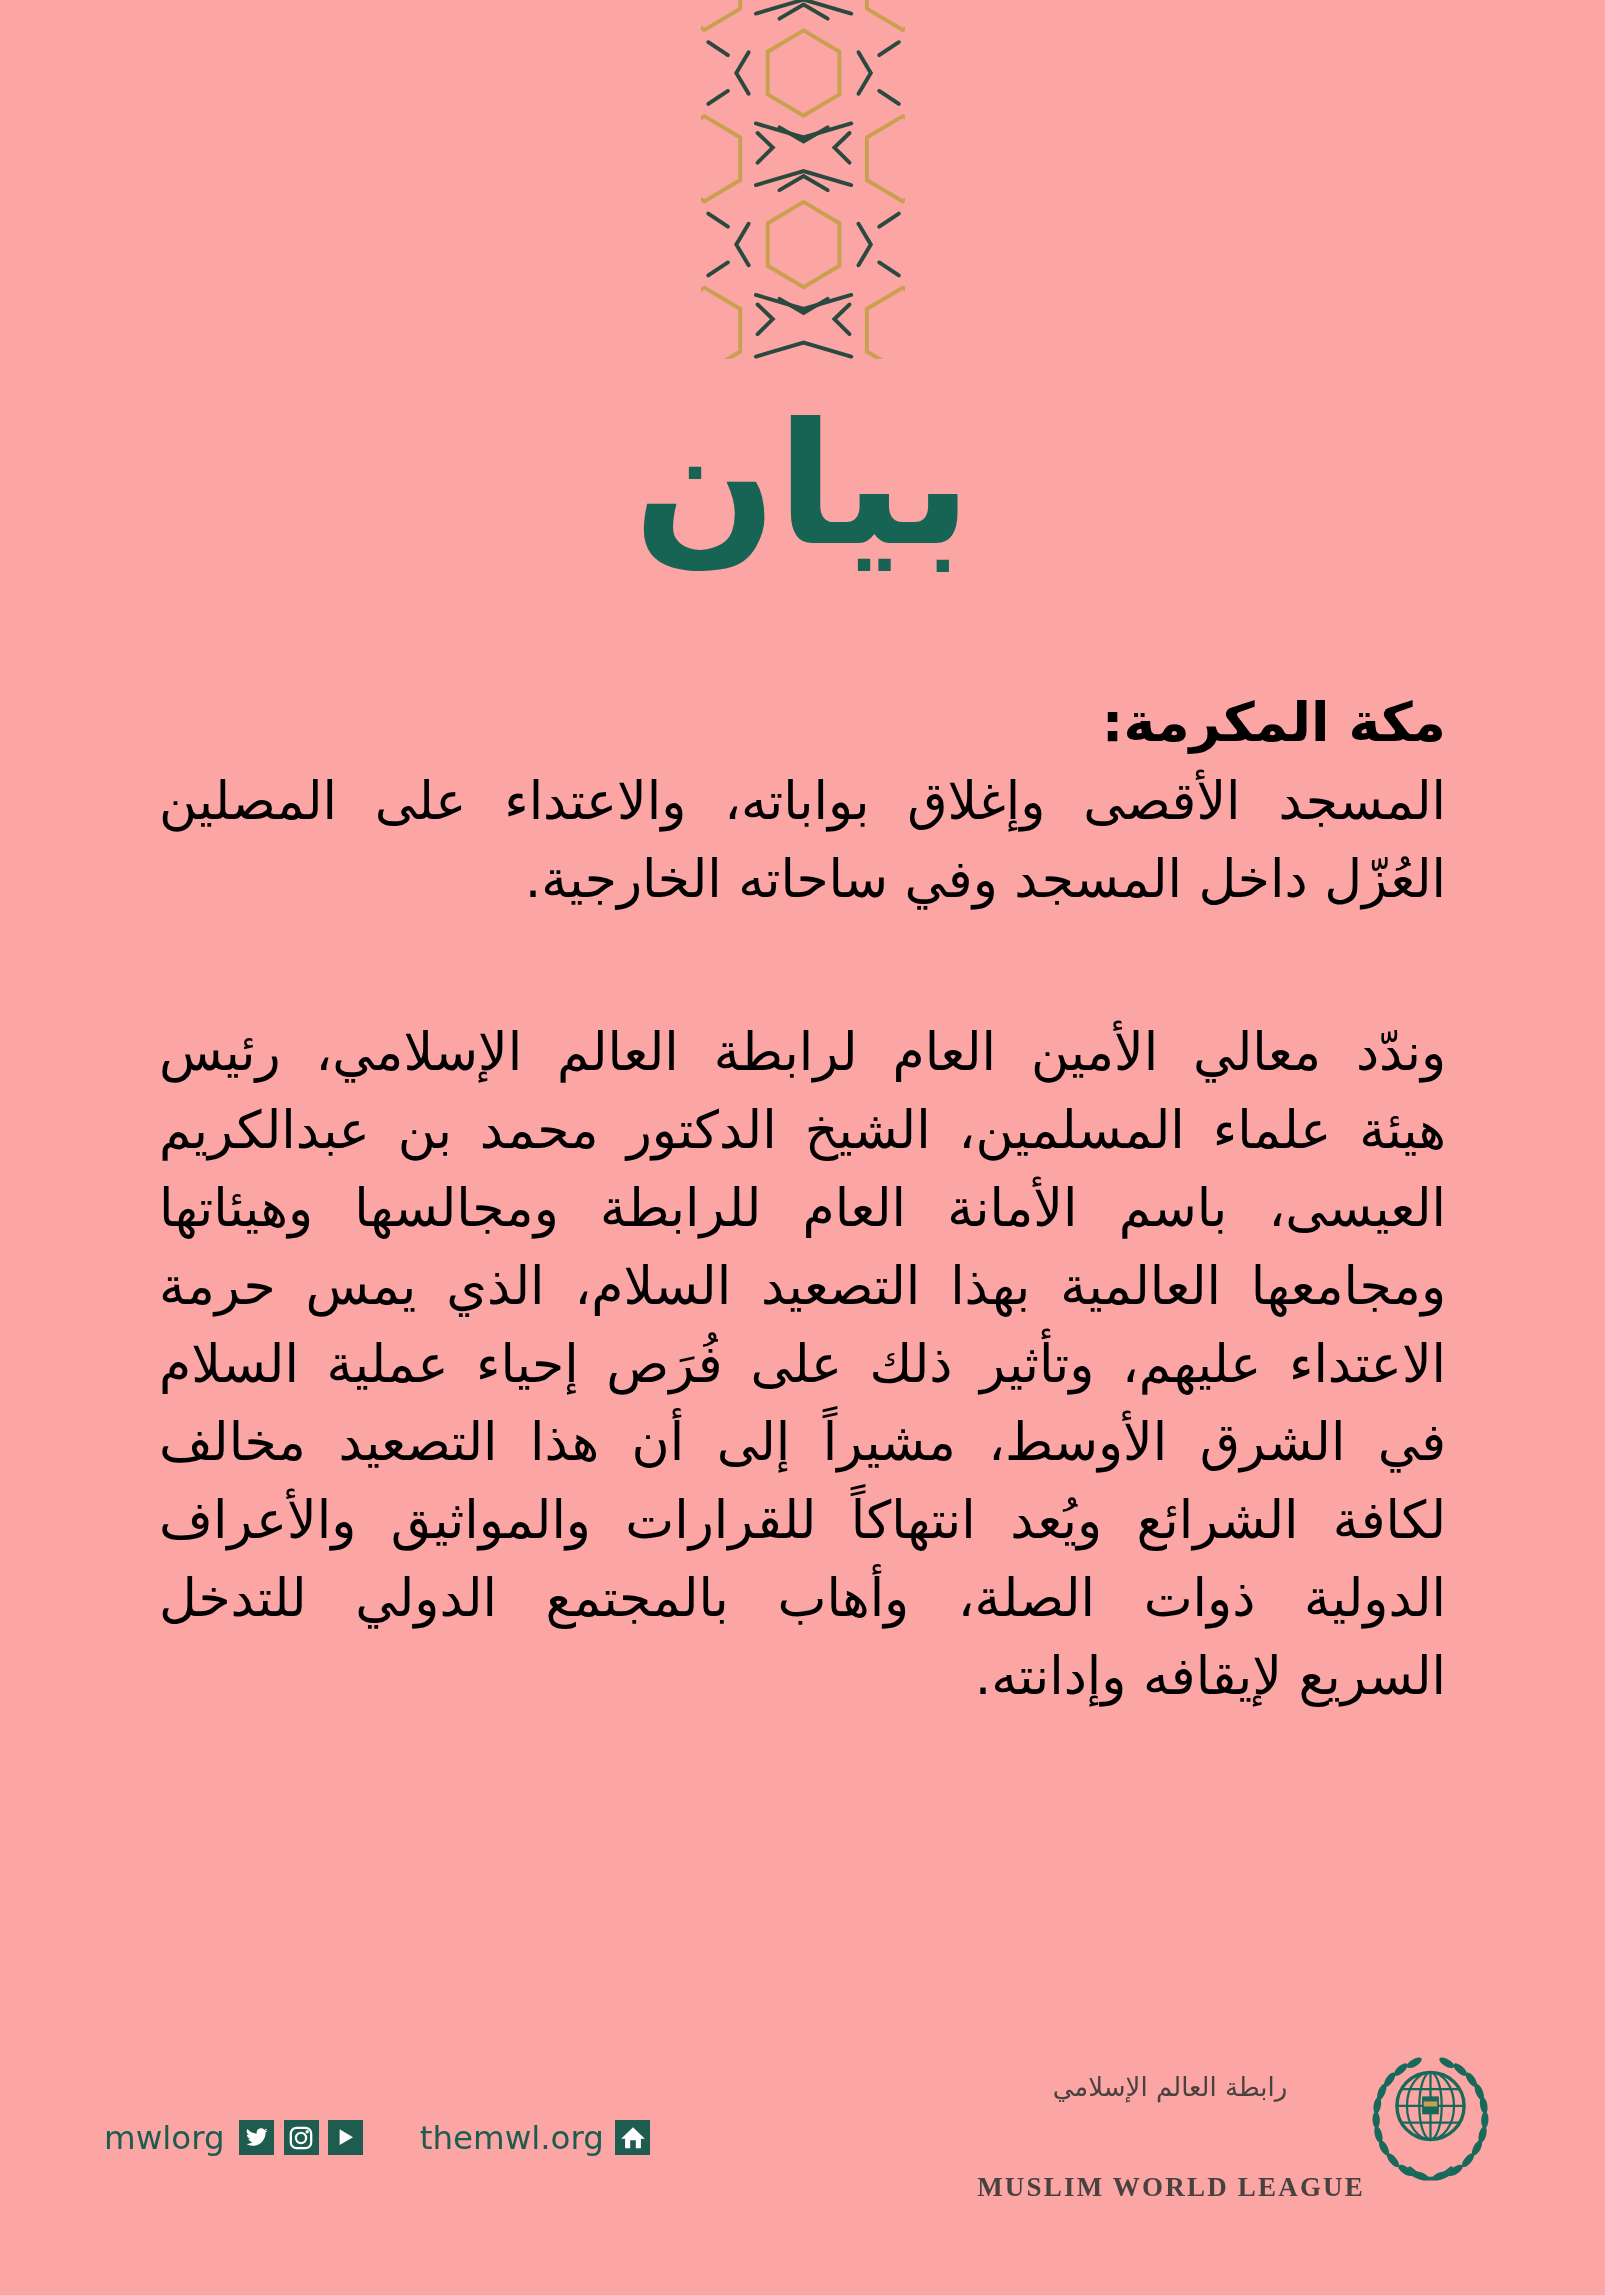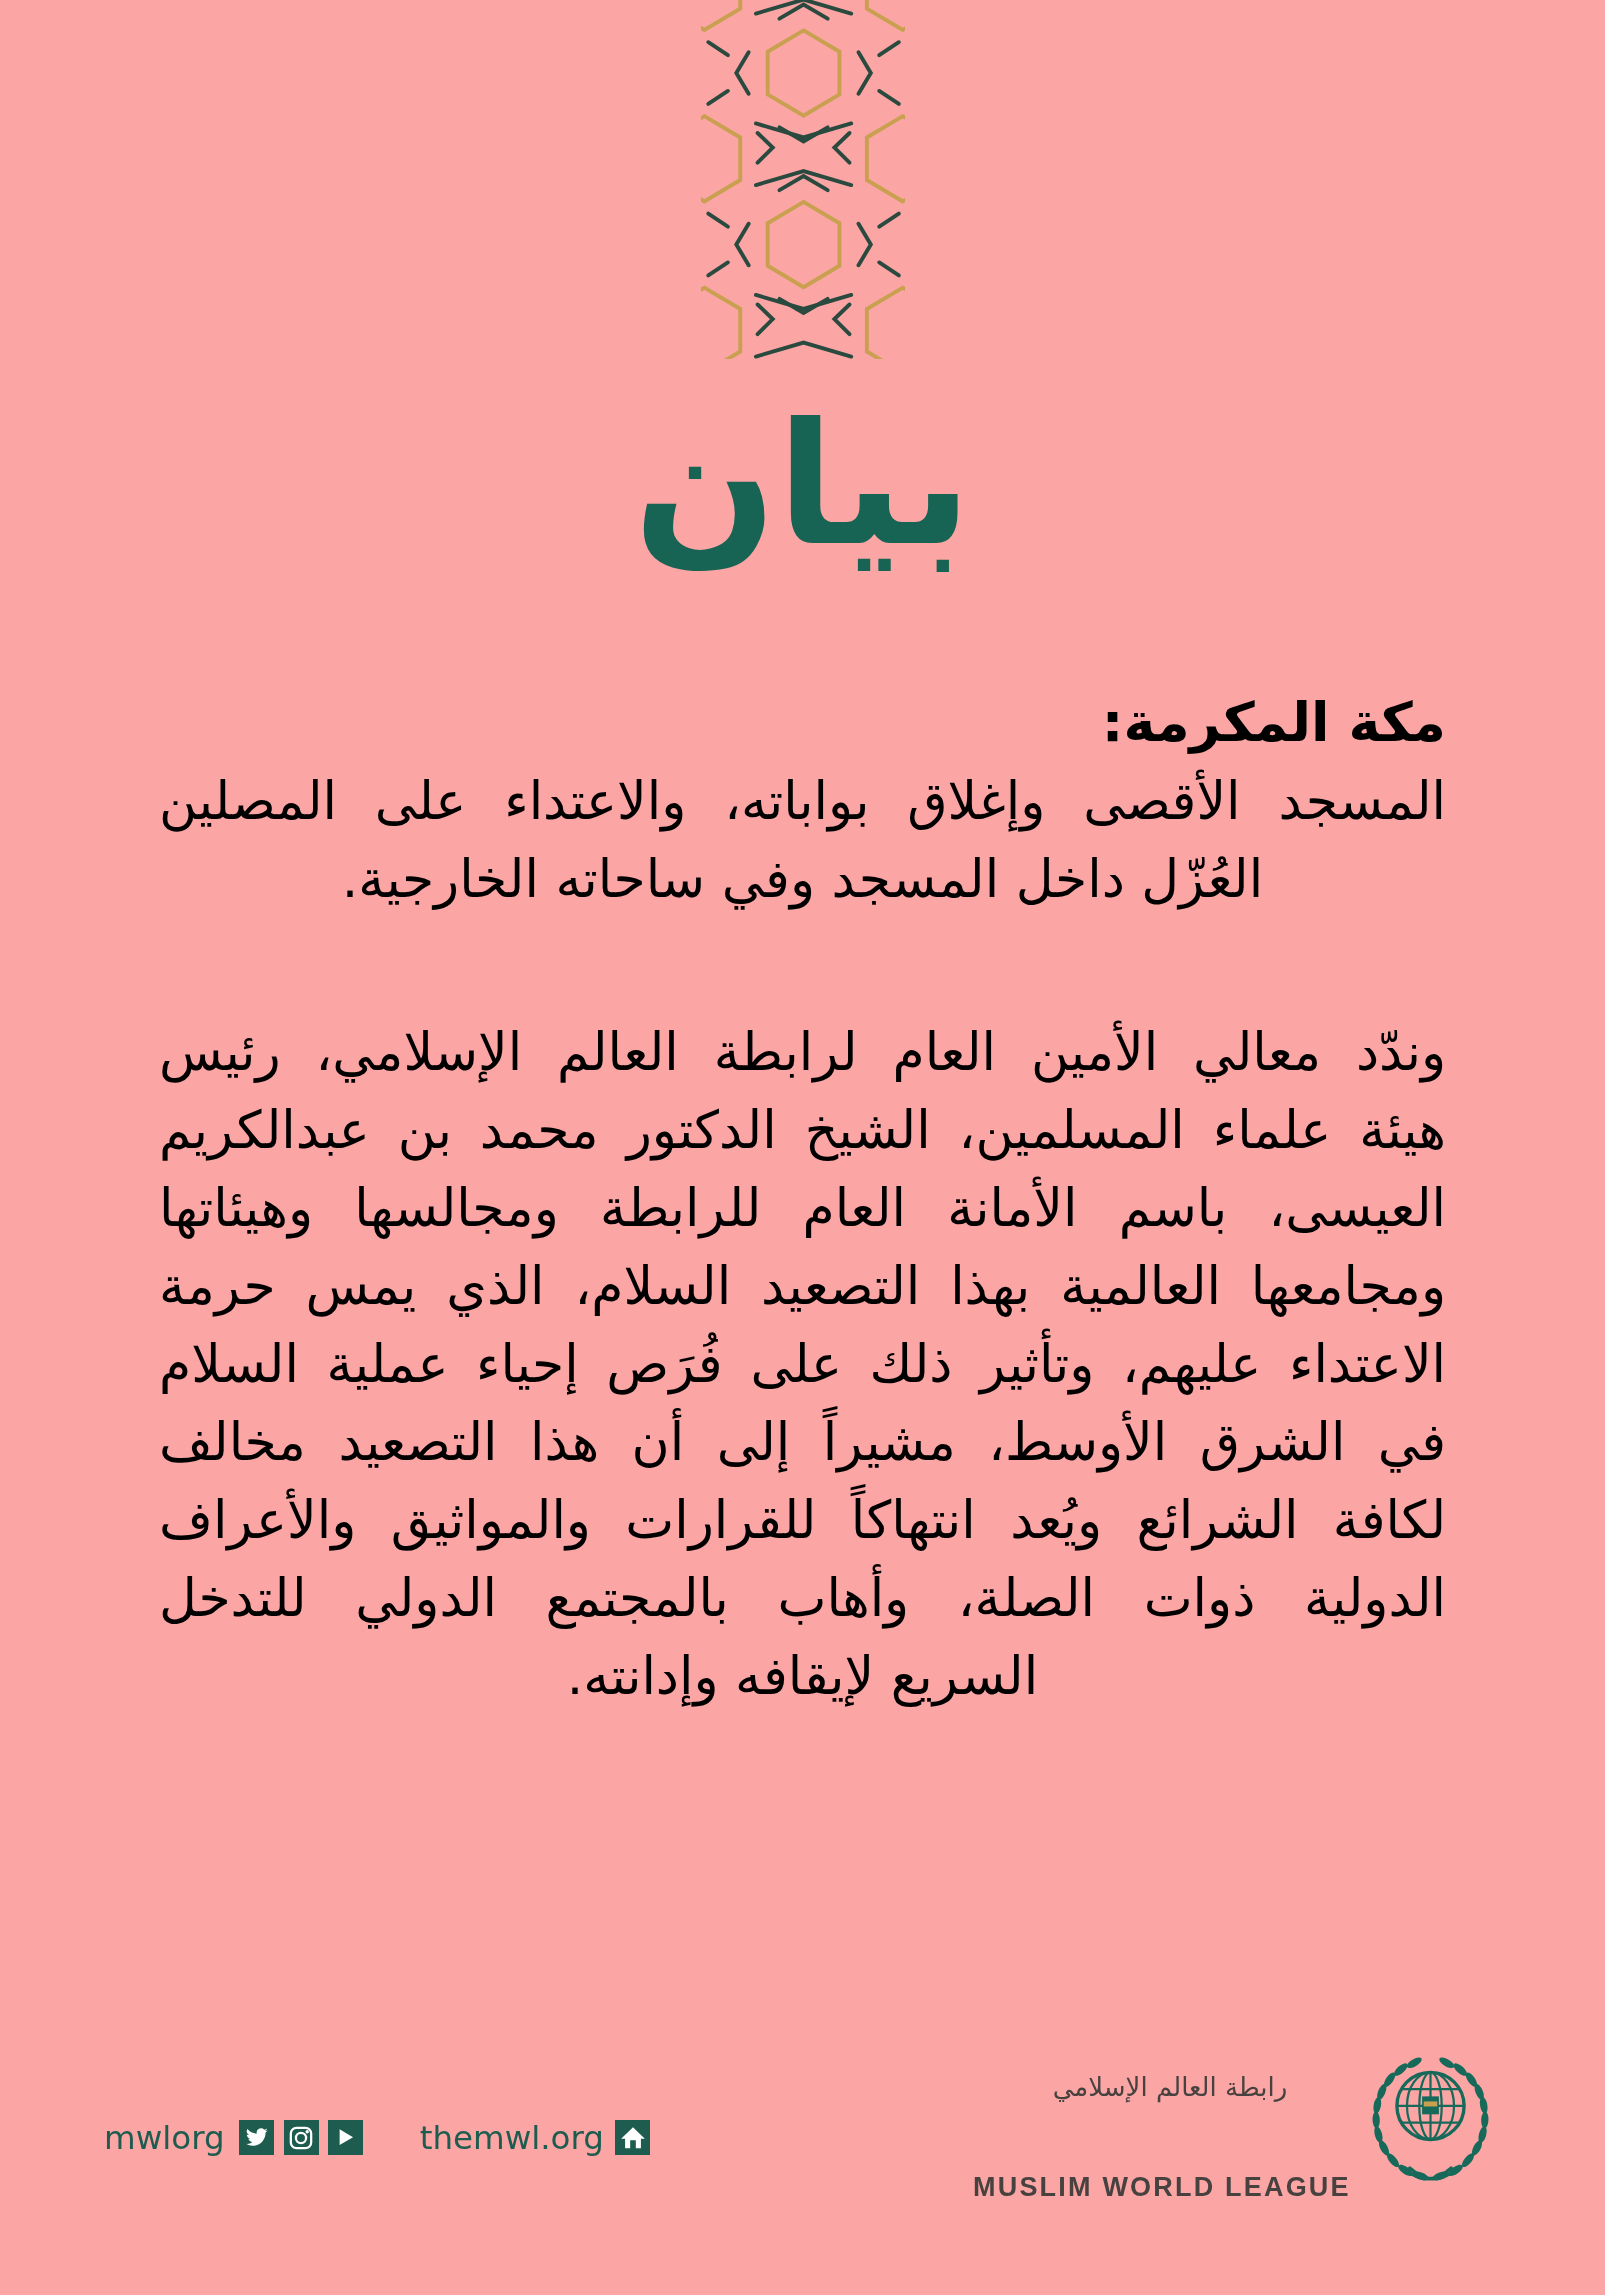--- a/index.html
+++ b/index.html
@@ -22,21 +22,21 @@
   
   .textblock{
     position:absolute;left:159px;right:159px;top:684px;
     direction:rtl;
     color:#000000;
     font-size:52px;line-height:78px;
   }
   .heading{font-weight:bold;font-size:54px;line-height:78px;text-align:start;}
   .line{line-height:78px;}
   .just{text-align:justify;text-align-last:justify;}
-  .last{text-align:center;}
+  .last{text-align:right;}
   .para-gap{height:95px;}
   
   .footer-left{
     position:absolute;left:104px;top:2108px;height:45px;
     display:flex;align-items:center;margin-top:7px;
   }
   .handle{color:#1d5c4e;font-size:32.5px;margin-right:14.6px;}
   .site{color:#1d5c4e;font-size:32.5px;margin:0 11.2px 0 47px;}
   .sq{
     width:35px;height:35px;background:#1d5c4e;
@@ -47,22 +47,22 @@
   .sq svg{display:block;}
   
   .logo-ar{
     position:absolute;left:985px;top:2023px;width:370px;height:129px;
     direction:rtl;text-align:center;
     font-weight:normal;color:#474240;font-size:26px;line-height:129px;
     white-space:nowrap;
   }
   .logo-en{
     position:absolute;left:973px;top:2172px;width:392px;
-    text-align:left;color:#474240;
-    font-family:Liberation Sans, sans-serif;font-weight:bold;
+    text-align:right;color:#474240;
+    font-family:Liberation Serif, serif;font-weight:bold;
     font-size:27px;letter-spacing:2.2px;white-space:nowrap;
   }
   .emblem{position:absolute;left:1366px;top:2046px;width:129px;height:140px;}
 </style>
 </head>
 <body>
 
 <div class="page">
 
   <svg class="pattern" viewBox="0 0 364 640" fill="none" stroke-linecap="round">

